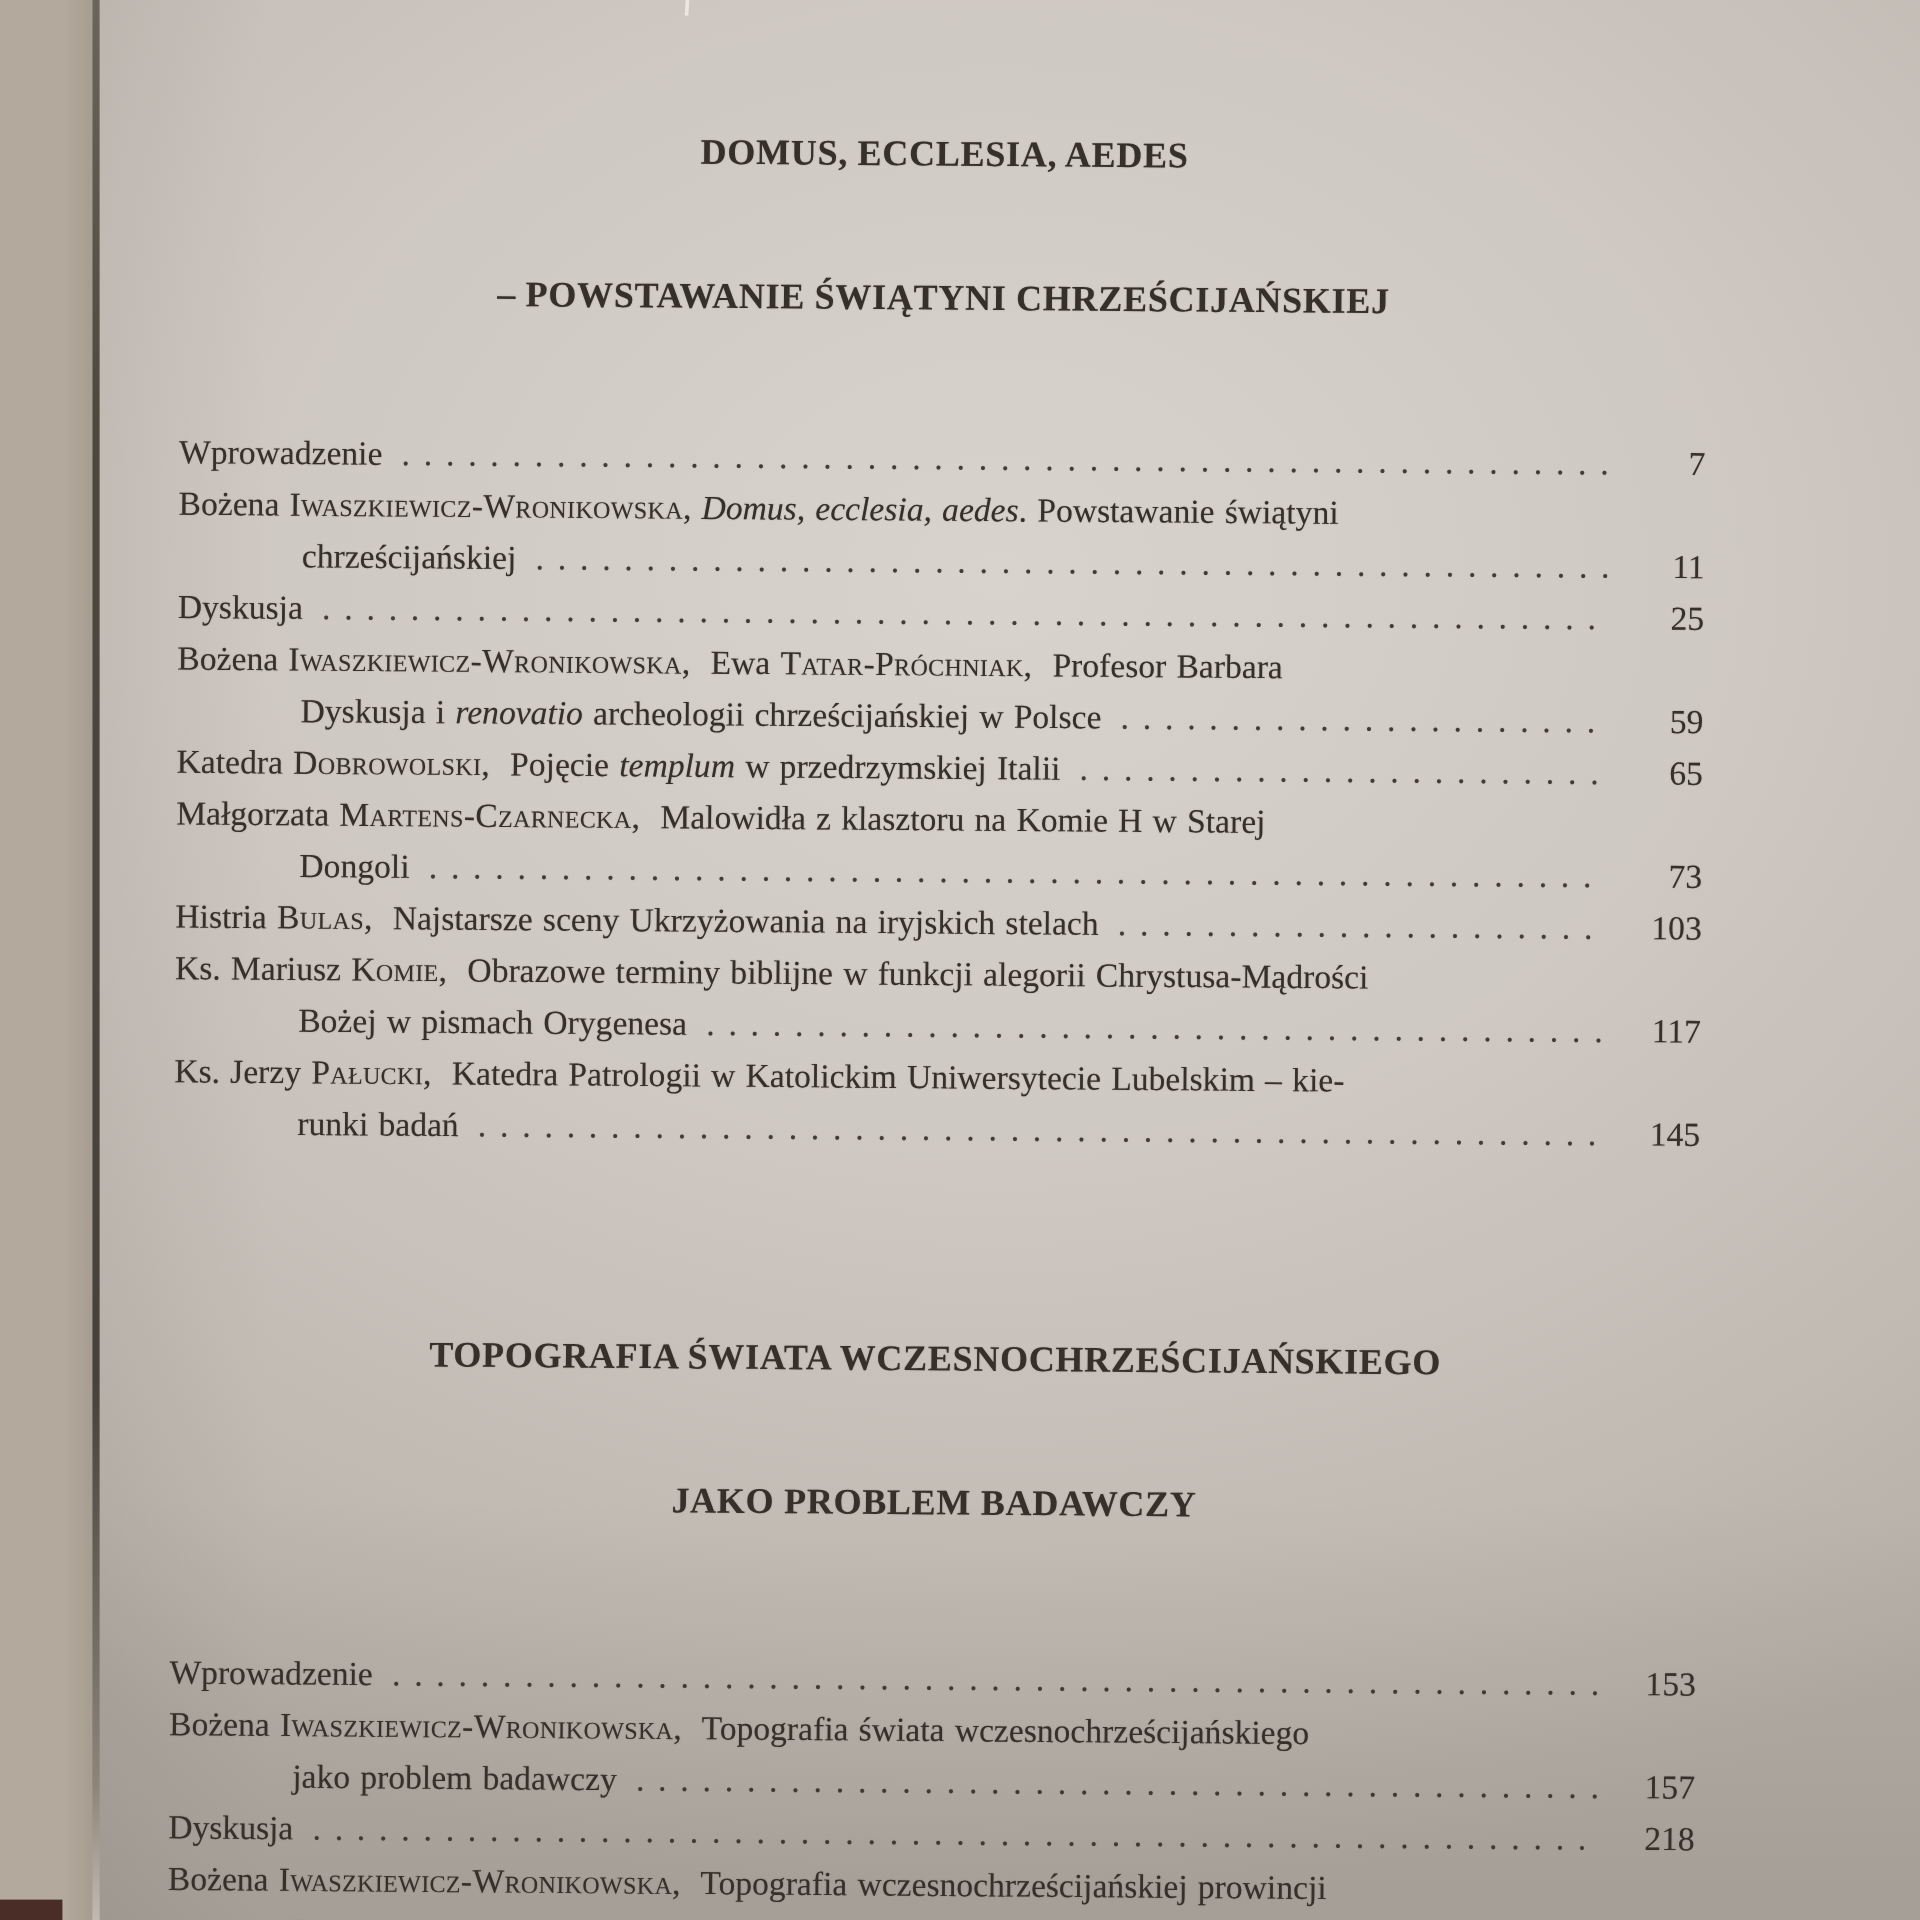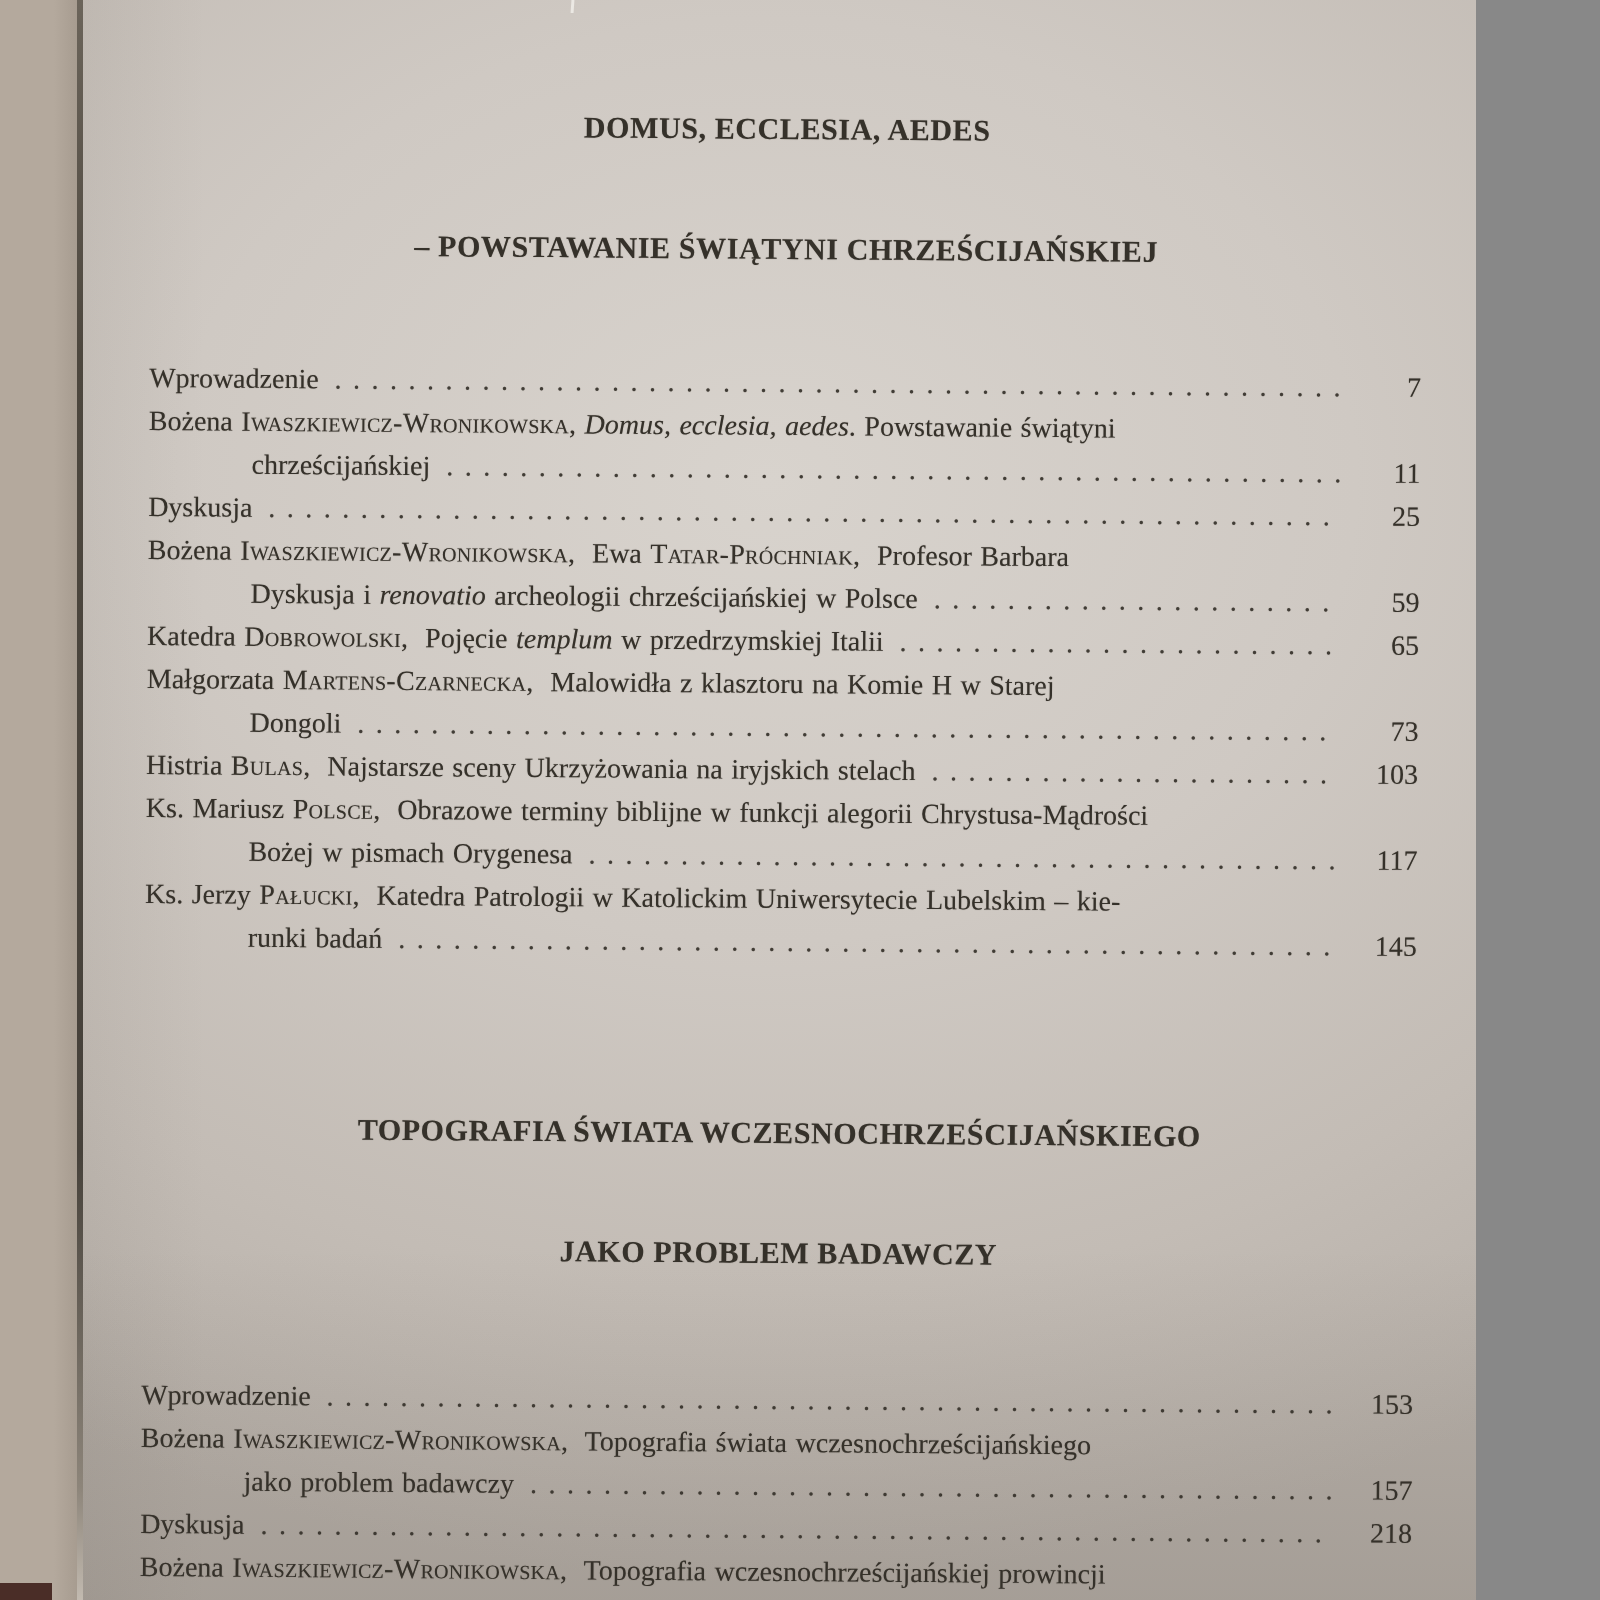--- a/index.html
+++ b/index.html
@@ -2,21 +2,21 @@
 <html lang="pl" style="--page-light: #d8d3cd; --page-mid: #cfc9c3; --page-dark: #b5aea7; --side-paper: #b4a99d; --side-paper-dark: #a79c90; --edge-shadow: #4d473e; --corner-dark: #4a2d27; --ink: #35312a;"><head>
 <meta charset="utf-8">
 <style>
   :root{
     --page-light:#d8d3cd; --page-mid:#cfc9c3; --page-dark:#b5aea7;
     --side-paper:#b4a99d; --side-paper-dark:#a79c90;
     --edge-shadow:#4d473e; --corner-dark:#4a2d27; --ink:#35312a;
   }
   html,body{margin:0;padding:0;background:#888;}
   .photo{
-    position:relative; width:1476px; height:1600px; overflow:hidden;
+    position:relative; width:1600px; height:1600px; overflow:hidden;
     font-family:"Liberation Serif","DejaVu Serif",serif; color:var(--ink);
     background:
       linear-gradient(to bottom, rgba(0,0,0,0) 78%, rgba(70,62,52,0.14) 100%),
       linear-gradient(to right, rgba(70,62,52,0.10) 0%, rgba(0,0,0,0) 14%),
       radial-gradient(ellipse 1400px 1100px at 52% 30%, var(--page-light) 0%, var(--page-mid) 42%, #c3bcb5 74%, var(--page-dark) 100%);
   }
   .side-paper{
     position:absolute; left:0; top:0; width:77px; height:1600px;
     background:linear-gradient(to right, var(--side-paper) 0%, var(--side-paper) 70%, var(--side-paper-dark) 100%);
   }
@@ -108,21 +108,21 @@
           <span class="text"><span>Dongoli</span></span>
           <span class="dots">........................................................................................................................</span>
           <span class="pagenum">73</span>
         </div>
         <div class="row">
           <span class="text"><span>Histria </span><span class="sc">Bulas</span><span>,  Najstarsze sceny Ukrzyżowania na iryjskich stelach</span></span>
           <span class="dots">........................................................................................................................</span>
           <span class="pagenum">103</span>
         </div>
         <div class="row">
-          <span class="text"><span>Ks. Mariusz </span><span class="sc">Polsce</span><span>,  Obrazowe terminy biblijne w funkcji alegorii Chrystusa-Mądrości</span></span>
+          <span class="text"><span>Ks. Mariusz </span><span class="sc">Komie</span><span>,  Obrazowe terminy biblijne w funkcji alegorii Chrystusa-Mądrości</span></span>
         </div>
         <div class="row indent">
           <span class="text"><span>Bożej w pismach Orygenesa</span></span>
           <span class="dots">........................................................................................................................</span>
           <span class="pagenum">117</span>
         </div>
         <div class="row">
           <span class="text"><span>Ks. Jerzy </span><span class="sc">Pałucki</span><span>,  Katedra Patrologii w Katolickim Uniwersytecie Lubelskim – kie-</span></span>
         </div>
         <div class="row indent">

